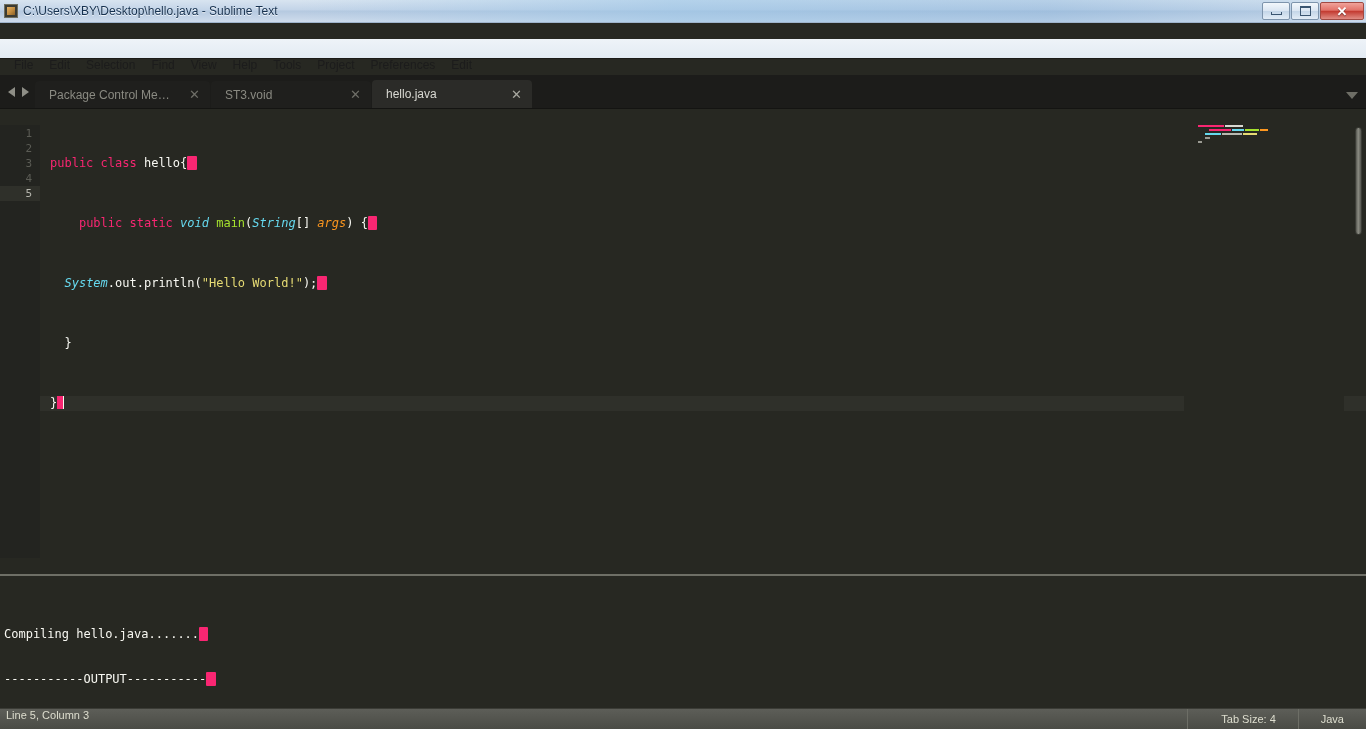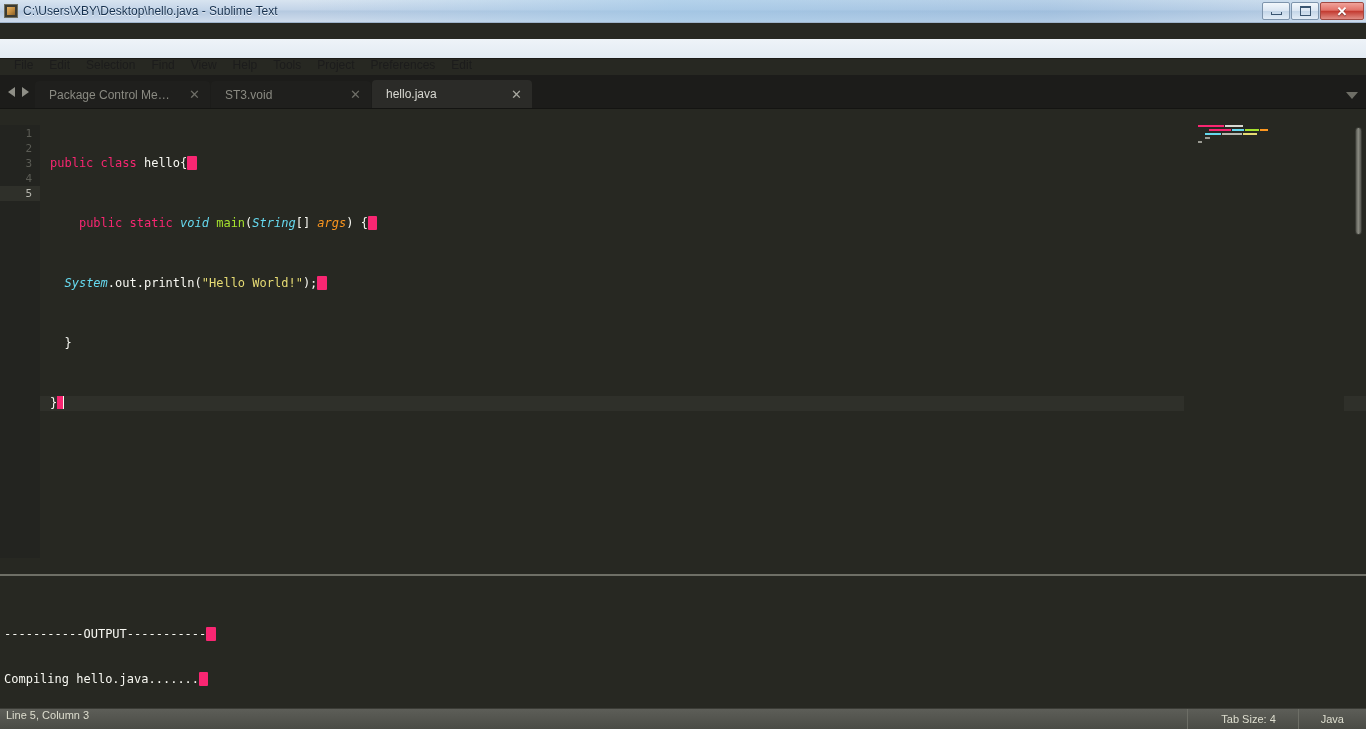--- a/index.html
+++ b/index.html
@@ -476,22 +476,22 @@
       </div>
     </div>
 
     <div class="vscroll">
       <div class="thumb"></div>
     </div>
   </div>
 
   <div class="panel-sep"></div>
   <div class="output">
+    <div class="orow"><span>Compiling hello.java.......</span><span class="mark">&nbsp;</span></div>
     <div class="orow"><span>-----------OUTPUT-----------</span><span class="mark">&nbsp;</span></div>
-    <div class="orow"><span>Compiling hello.java.......</span><span class="mark">&nbsp;</span></div>
     
     
   </div>
 
   <div class="statusbar">
     <div class="status-left">Line 5, Column 3</div>
     <div class="status-right">
       <div class="status-cell first">Tab Size: 4</div>
       <div class="status-cell">Java</div>
     </div>

